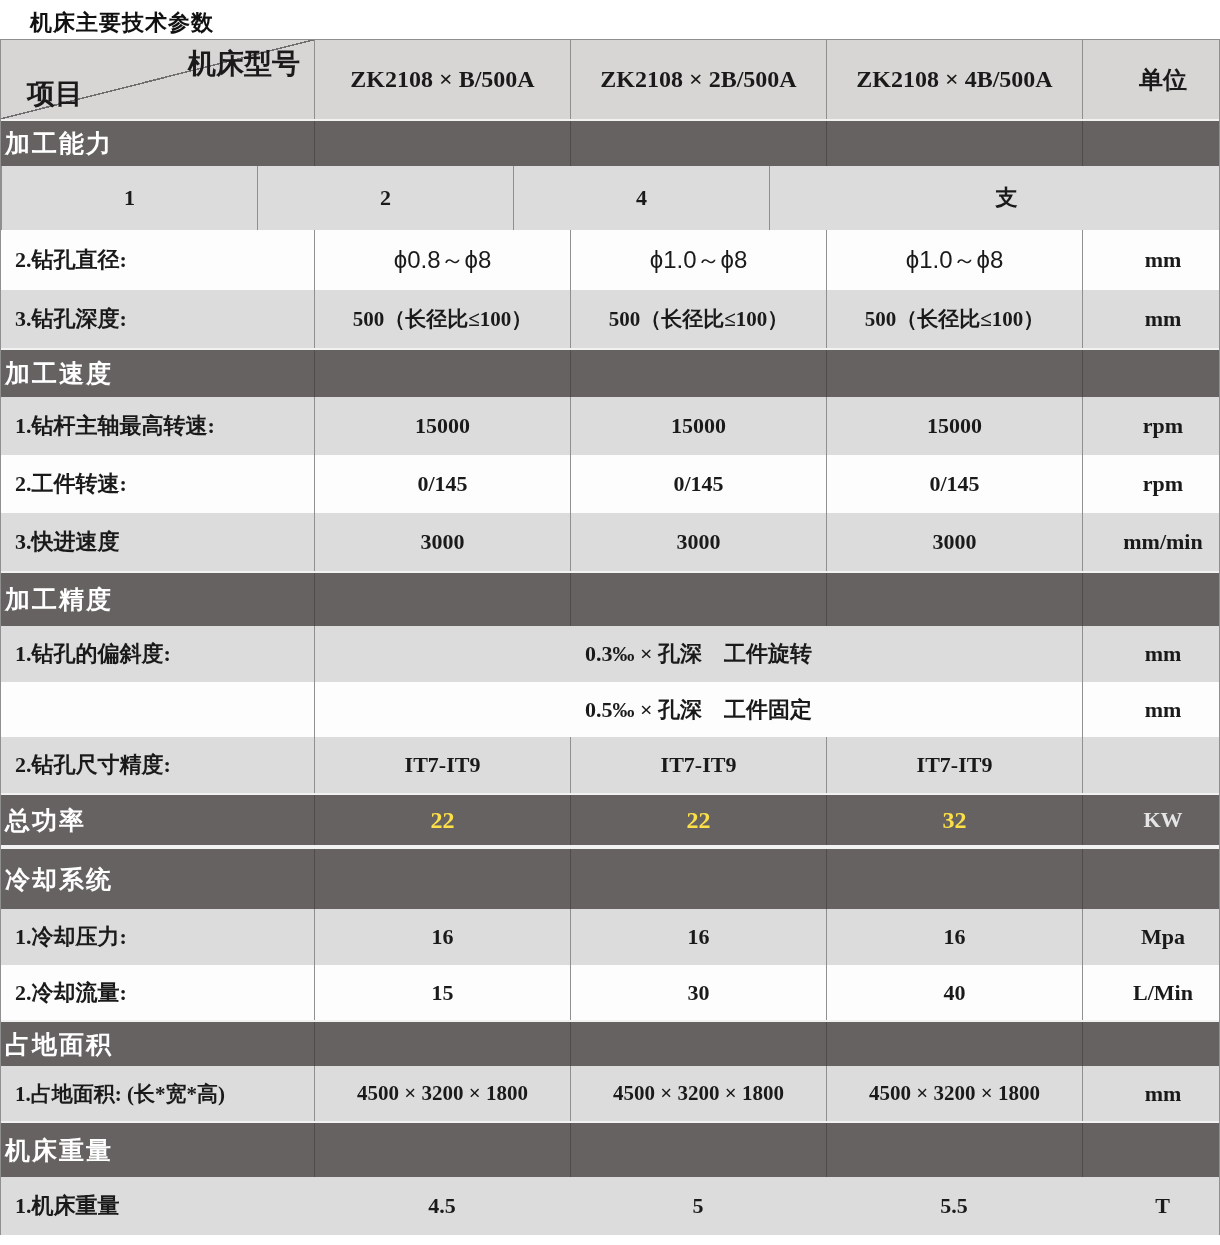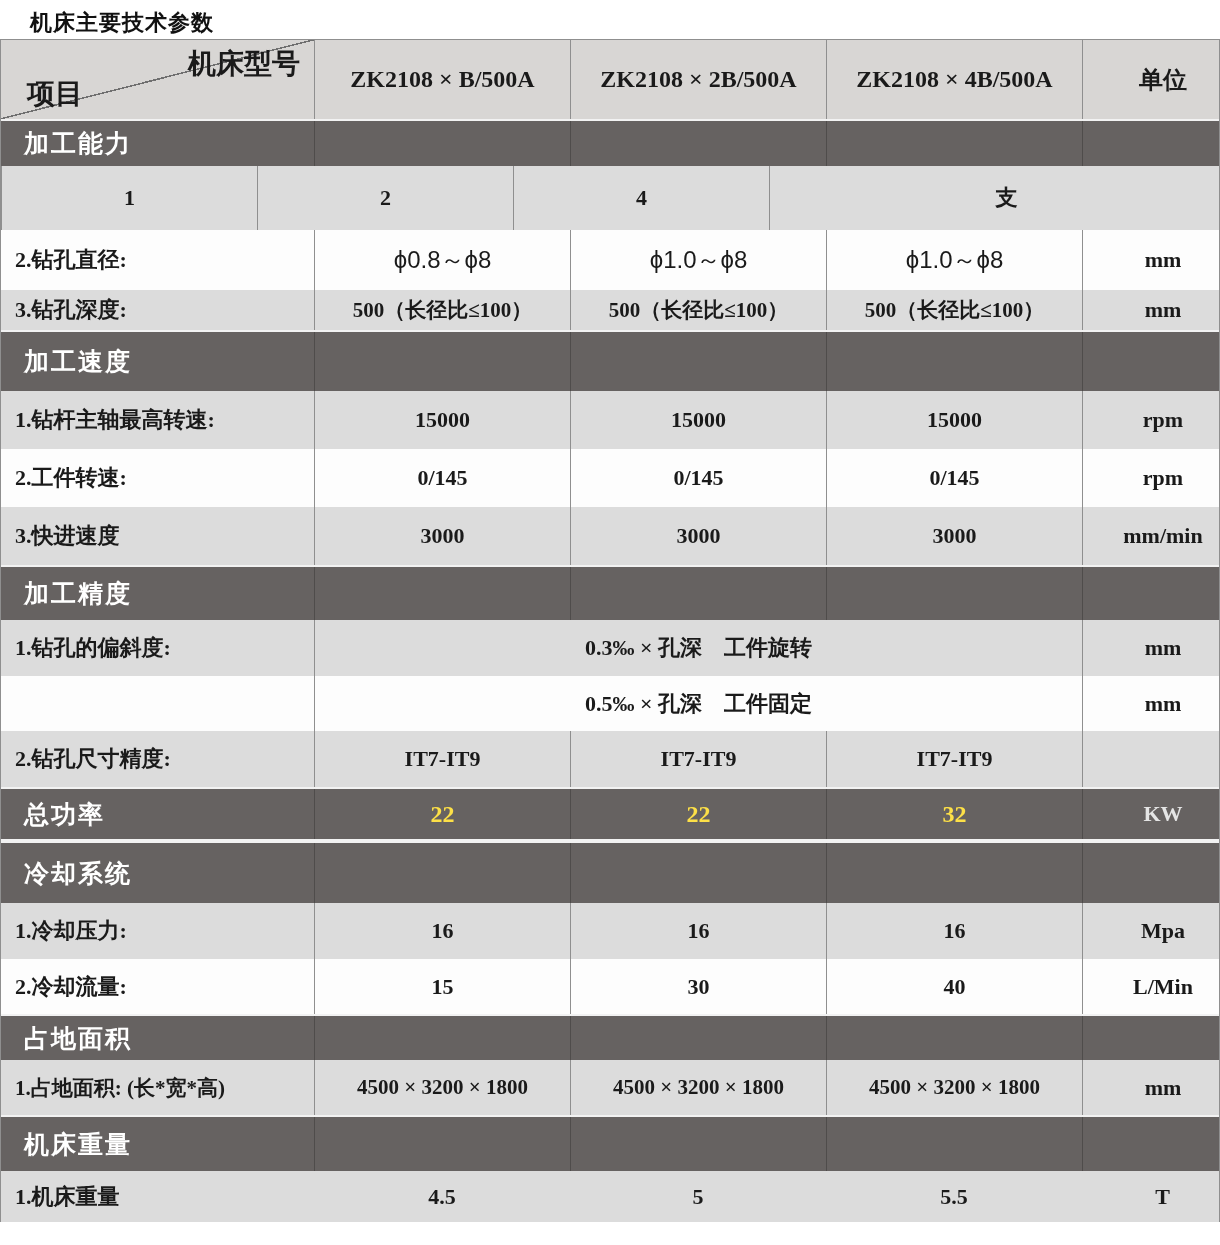--- a/index.html
+++ b/index.html
@@ -18,21 +18,21 @@
   .header-row{height:79px;background:#d8d6d4;}
   .corner{position:relative;background:
      linear-gradient(to bottom right, rgba(0,0,0,0) calc(50% - 1px), #6f6f6f calc(50% - 1px),
                      #6f6f6f calc(50% + 0.5px), rgba(0,0,0,0) calc(50% + 0.5px));}
   .corner-top{position:absolute;top:5px;right:14px;font-weight:bold;font-size:28px;}
   .corner-bottom{position:absolute;bottom:6px;left:26px;font-weight:bold;font-size:28px;}
   .model{justify-content:center;font-weight:bold;font-size:24px;border-left:1px solid #8f8f8f;}
   
   .band{background:#666261;color:#ffffff;border-top:2px solid #f2f2f2;}
   .band .bcell{border-left:1px solid rgba(0,0,0,0.22);height:100%;}
-  .band-label{padding-left:23px;font-family:"Liberation Sans", sans-serif;
+  .band-label{padding-left:4px;font-family:"Liberation Sans", sans-serif;
       font-weight:bold;font-size:25px;letter-spacing:2px;}
   .band .bval{justify-content:center;font-weight:bold;font-size:24px;color:#fde047;}
   .band .bunit{justify-content:center;font-weight:bold;font-size:22px;color:#e5e5e5;}
   
   .gray{background:#dcdcdc;}
   .white{background:#fdfdfd;}
   .label{padding-left:14px;font-weight:bold;font-size:22px;}
   .val{justify-content:center;font-weight:bold;font-size:22px;}
   .val-sans{font-family:"Liberation Sans", sans-serif;font-weight:400;font-size:24px;}
   .unit{justify-content:center;font-weight:bold;font-size:22px;}
@@ -73,29 +73,29 @@
     </div>
 
     <div class="row white" style="height:60px">
       <div class="cell c1 label">2.钻孔直径:</div>
       <div class="cell c2 val val-sans sep">ϕ0.8～ϕ8</div>
       <div class="cell c3 val val-sans sep">ϕ1.0～ϕ8</div>
       <div class="cell c4 val val-sans sep">ϕ1.0～ϕ8</div>
       <div class="cell c5 unit sep">mm</div>
     </div>
 
-    <div class="row gray" style="height:40px">
+    <div class="row gray" style="height:58px">
       <div class="cell c1 label">3.钻孔深度:</div>
       <div class="cell c2 val sep" style="font-size:21px">500（长径比≤100）</div>
       <div class="cell c3 val sep" style="font-size:21px">500（长径比≤100）</div>
       <div class="cell c4 val sep" style="font-size:21px">500（长径比≤100）</div>
       <div class="cell c5 unit sep">mm</div>
     </div>
 
-    <div class="row band" style="height:61px">
+    <div class="row band" style="height:49px">
       <div class="cell c1 band-label">加工速度</div>
       <div class="cell c2 bcell"></div>
       <div class="cell c3 bcell"></div>
       <div class="cell c4 bcell"></div>
       <div class="cell c5 bcell"></div>
     </div>
 
     <div class="row gray" style="height:58px">
       <div class="cell c1 label">1.钻杆主轴最高转速:</div>
       <div class="cell c2 val sep">15000</div>
@@ -197,21 +197,21 @@
     </div>
 
     <div class="row band" style="height:56px">
       <div class="cell c1 band-label">机床重量</div>
       <div class="cell c2 bcell"></div>
       <div class="cell c3 bcell"></div>
       <div class="cell c4 bcell"></div>
       <div class="cell c5 bcell"></div>
     </div>
 
-    <div class="row gray" style="height:51px">
+    <div class="row gray" style="height:58px">
       <div class="cell c1 label">1.机床重量</div>
       <div class="cell c2 val">4.5</div>
       <div class="cell c3 val">5</div>
       <div class="cell c4 val">5.5</div>
       <div class="cell c5 unit">T</div>
     </div>
 
   </div>
 </div>
 

